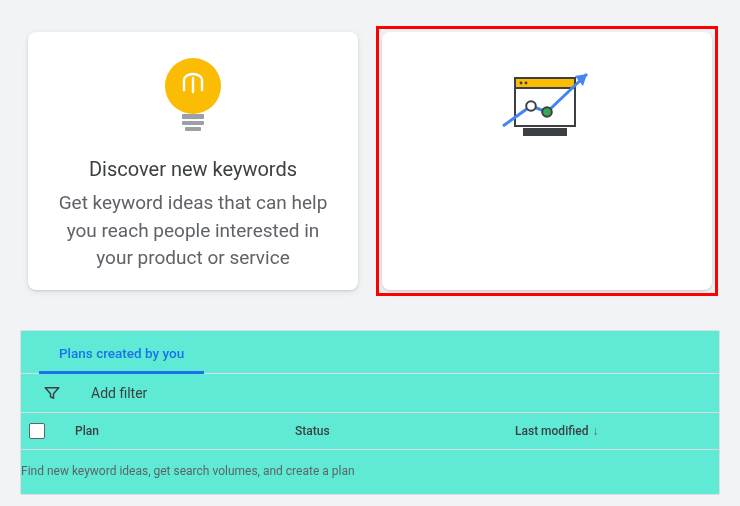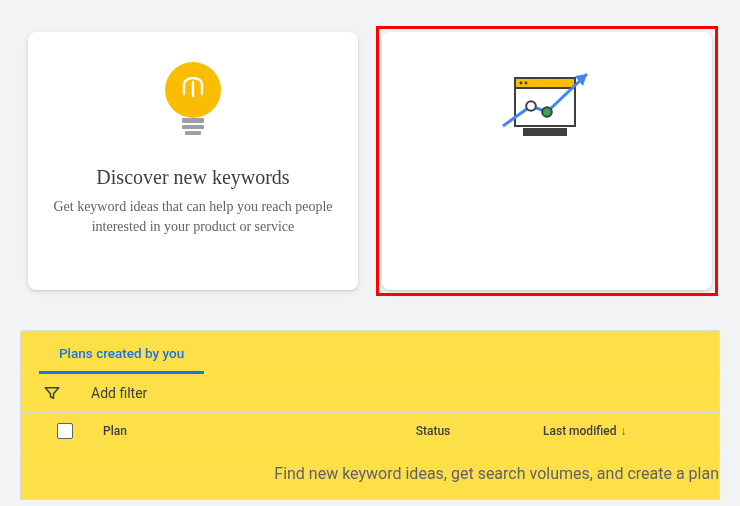--- a/index.html
+++ b/index.html
@@ -8,21 +8,20 @@
     background: #f1f3f4;
     width: 740px;
     height: 506px;
     overflow: hidden;
     color: #3c4043;
   }
   .cards-row {
     display: flex;
     gap: 24px;
     padding: 32px 28px 16px 28px;
-    font-family: Liberation Serif, serif;
   }
   .card {
     flex: 1;
     background: #fff;
     border-radius: 8px;
     box-shadow: 0 1px 2px rgba(60,64,67,.15), 0 2px 6px rgba(60,64,67,.1);
     padding: 20px 22px 28px 22px;
     text-align: center;
     cursor: pointer;
     height: 258px;
@@ -38,34 +37,34 @@
     margin-bottom: 8px;
   }
   .card-title {
     font-size: 20px;
     font-weight: 400;
     color: #3c4043;
     margin-bottom: 6px;
     line-height: 1.35;
   }
   .card-desc {
-    font-size: 14px;
+    font-size: 19px;
     color: #5f6368;
     line-height: 1.45;
   }
   .card-wrap { position: relative; flex:1; display:flex; }
   .card-wrap.highlight::after{
     content:"";
     position:absolute;
     top:-6px; left:-6px; right:-6px; bottom:-6px;
     border:3px solid #ff0000;
   }
   .plans-panel {
     margin: 24px 20px 0 20px;
-    background: #fde047;
+    background: #5eead4;
     border: 1px solid #dadce0;
     border-radius: 2px;
   }
   .tabs {
     display: flex;
     padding: 0 18px;
     border-bottom: 1px solid #dadce0;
   }
   .tab {
     padding: 14px 20px 12px 20px;
@@ -94,39 +93,39 @@
   }
   .filter-icon svg { display:block; }
   .add-filter {
     font-size: 14px;
     color: #3c4043;
     cursor:pointer;
   }
   .table-head {
     display:flex;
     align-items:center;
-    padding: 10px 36px;
+    padding: 10px 8px;
     border-bottom: 1px solid #dadce0;
     font-size: 12px;
     color:#3c4043;
     font-weight:500;
   }
   .th-check { width: 46px; display:flex; align-items:center;}
   .th-plan { flex: 0 0 220px; }
-  .th-status { flex: 0 0 220px; text-align: center; }
+  .th-status { flex: 0 0 220px; }
   .th-last { flex: 1; display:flex; align-items:flex-end; gap:4px;}
   .checkbox {
     width:16px; height:16px;
     border: 1.6px solid #5f6368;
     border-radius:2px;
     background:#fff;
   }
   .empty-msg {
-    text-align:right;
-    font-size:16px;
+    text-align:left;
+    font-size:12px;
     color:#5f6368;
     padding: 14px 0 16px 0;
   }
   .down-arrow { font-size:12px; color:#5f6368; }
 </style>
 </head>
 <body>
 
 <div class="cards-row">
   <div class="card-wrap">

